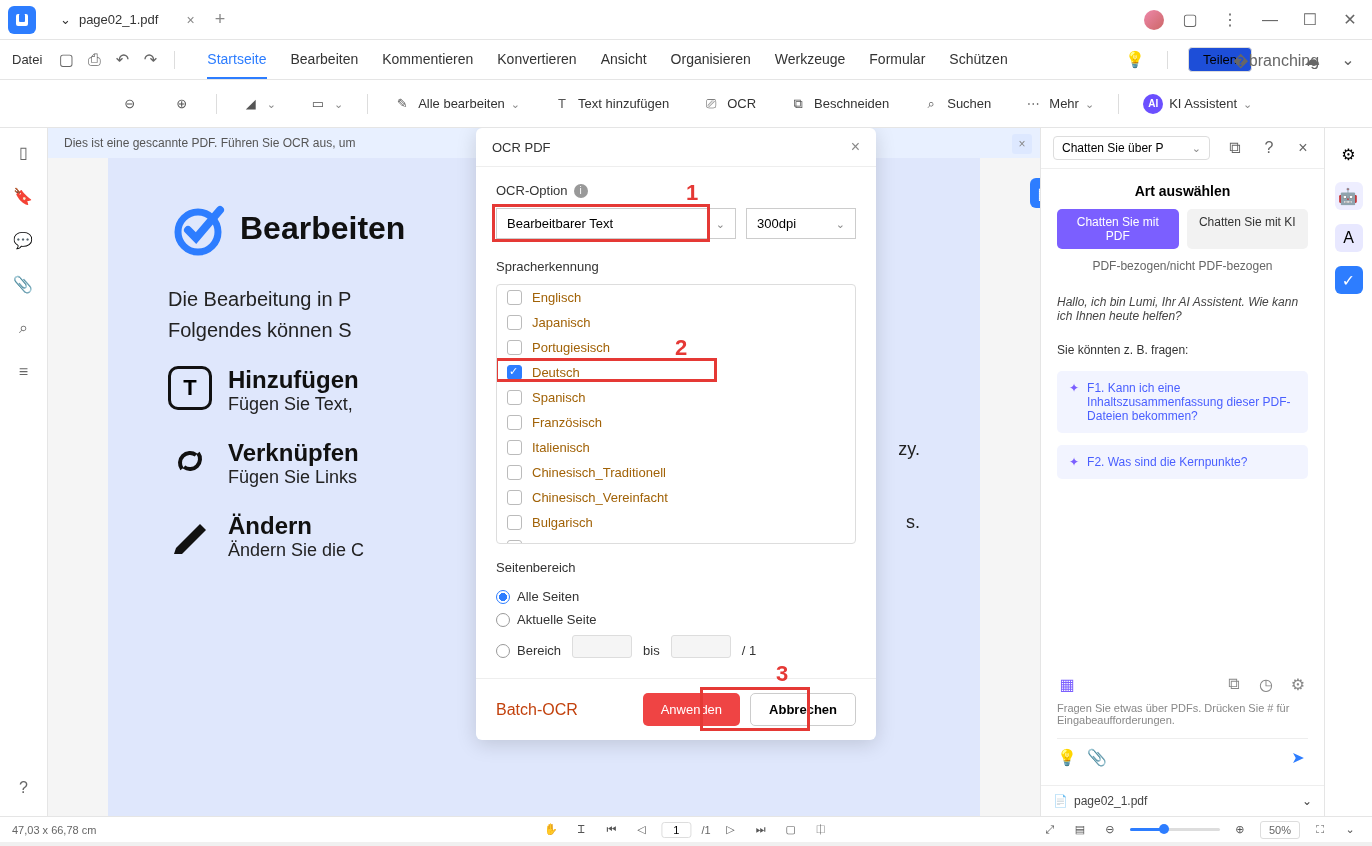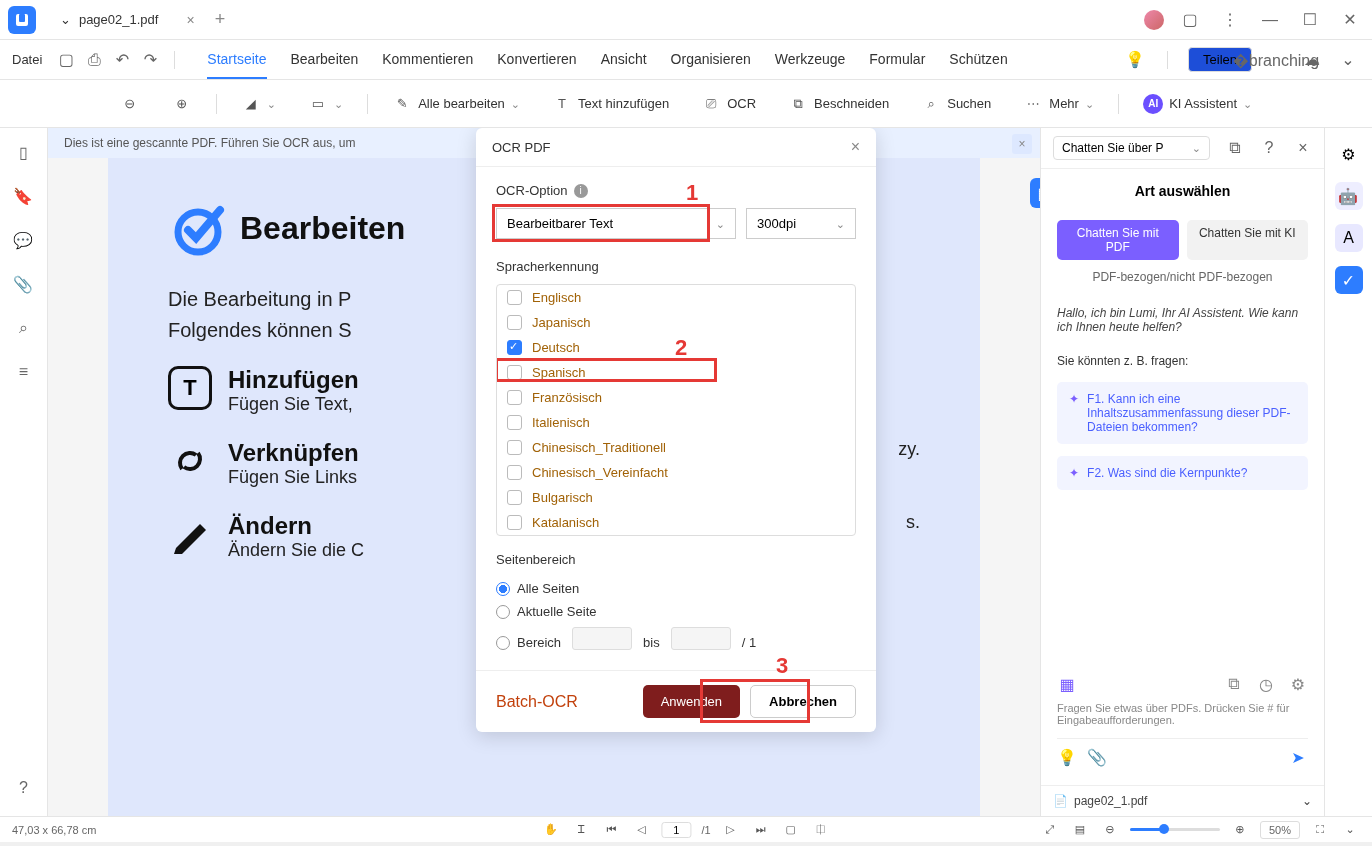--- a/index.html
+++ b/index.html
@@ -72,31 +72,31 @@
 .lang-check.checked { background: #2d7dff; border-color: #2d7dff; position: relative; }
 .lang-check.checked:after { content: '✓'; position: absolute; color: #fff; font-size: 11px; left: 1px; top: -1px; }
 .page-range { margin-top: 16px; }
 .radio-row { display: flex; align-items: flex-end; gap: 7px; padding: 4px 0; font-size: 13px; color: #333; }
 .radio { width: 14px; height: 14px; border: 1px solid #999; border-radius: 50%; }
 .radio.selected { border-color: #2d7dff; background: radial-gradient(#2d7dff 45%, #fff 50%); }
 .range-input { width: 60px; padding: 3px 6px; border: 1px solid #ddd; border-radius: 3px; background: #f5f5f5; margin: 0 4px; }
 .dialog-footer { display: flex; align-items: center; padding: 14px 20px; border-top: 1px solid #eee; position: relative; }
 .batch-link { color: #c2410c; font-size: 16px; cursor: pointer; }
 .footer-btns { margin-left: auto; display: flex; gap: 10px; }
-.btn-primary { padding: 8px 18px; background: #7f1d1d; color: #fff; border: none; border-radius: 5px; font-size: 13px; cursor: pointer; text-align: right; }
+.btn-primary { padding: 8px 18px; background: #ef4444; color: #fff; border: none; border-radius: 5px; font-size: 13px; cursor: pointer; text-align: right; }
 .btn-secondary { padding: 8px 18px; background: #fff; border: 1px solid #ccc; border-radius: 5px; font-size: 13px; cursor: pointer; font-weight: bold; }
 
 
 .ai-panel { width: 284px; background: #fff; border-left: 1px solid #e5e5e5; display: flex; flex-direction: column; }
 .ai-header { display: flex; align-items: center; padding: 8px 12px; border-bottom: 1px solid #eee; gap: 16px; }
 .ai-chat-sel { flex: 1; padding: 4px 8px; border: 1px solid #ddd; border-radius: 4px; font-size: 12px; display: flex; align-items: center; justify-content: space-between; cursor: pointer; }
 .ai-hicon { width: 18px; height: 18px; display: flex; align-items: center; justify-content: center; color: #666; cursor: pointer; }
 .ai-title { text-align: center; font-size: 14px; font-weight: 600; padding: 14px 0 10px; }
 .ai-tabs { display: flex; justify-content: center; gap: 8px; padding: 0 16px; }
-.ai-tab { flex: 1; padding: 6px 10px; font-size: 12px; border-radius: 5px; text-align: center; cursor: pointer; margin-top: 11px; }
+.ai-tab { flex: 1; padding: 6px 10px; font-size: 12px; border-radius: 5px; text-align: center; cursor: pointer; }
 .ai-tab.active { background: #7b5fff; color: #fff; }
 .ai-tab.inactive { background: #f2f2f2; color: #333; }
 .ai-sub { text-align: center; font-size: 12px; color: #666; padding: 10px 0; }
 .ai-msg { padding: 12px 16px; font-size: 12px; color: #444; font-style: italic; }
 .ai-sugg-title { padding: 8px 16px; font-size: 12px; color: #333; }
 .ai-sugg { margin: 6px 16px; padding: 10px 12px; background: #f2f4ff; border-radius: 5px; font-size: 12px; color: #4a5fff; display: flex; gap: 8px; cursor: pointer; }
 .ai-sugg-icon { color: #7b5fff; }
 .ai-bottom { margin-top: auto; padding: 10px 16px; }
 .ai-bicons { display: flex; gap: 12px; margin-bottom: 8px; align-items: center; }
 .ai-bicon { width: 20px; height: 20px; display: flex; align-items: center; justify-content: center; color: #888; cursor: pointer; }
@@ -312,20 +312,24 @@
         <div class="lang-list">
           <div class="lang-item">
               <span class="lang-check"></span>
               <span>Englisch</span>
             </div>
           <div class="lang-item">
               <span class="lang-check"></span>
               <span>Japanisch</span>
             </div>
           <div class="lang-item">
+              <span class="lang-check"></span>
+              <span>Portugiesisch</span>
+            </div>
+          <div class="lang-item">
               <span class="lang-check checked"></span>
               <span>Deutsch</span>
             </div>
           <div class="lang-item">
               <span class="lang-check"></span>
               <span>Spanisch</span>
             </div>
           <div class="lang-item">
               <span class="lang-check"></span>
               <span>Französisch</span>

